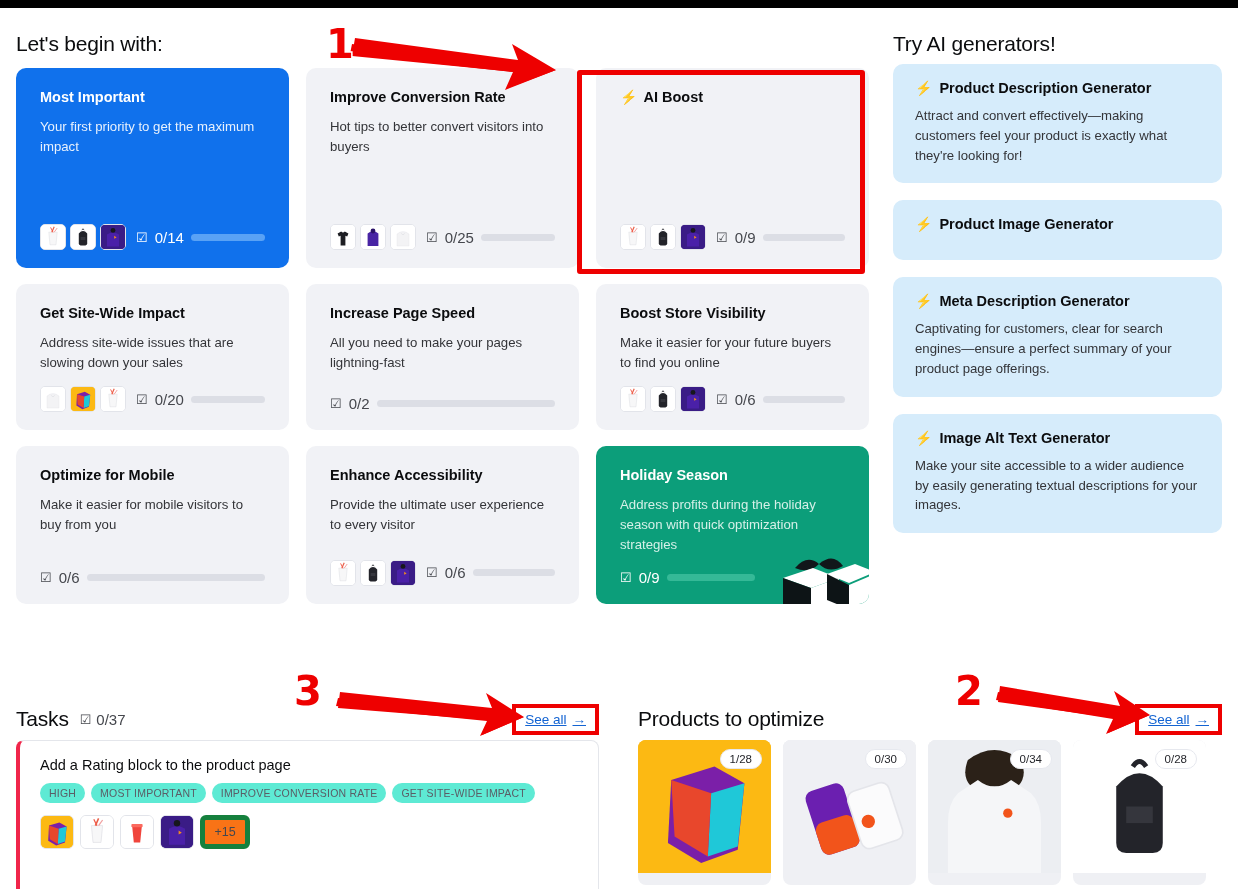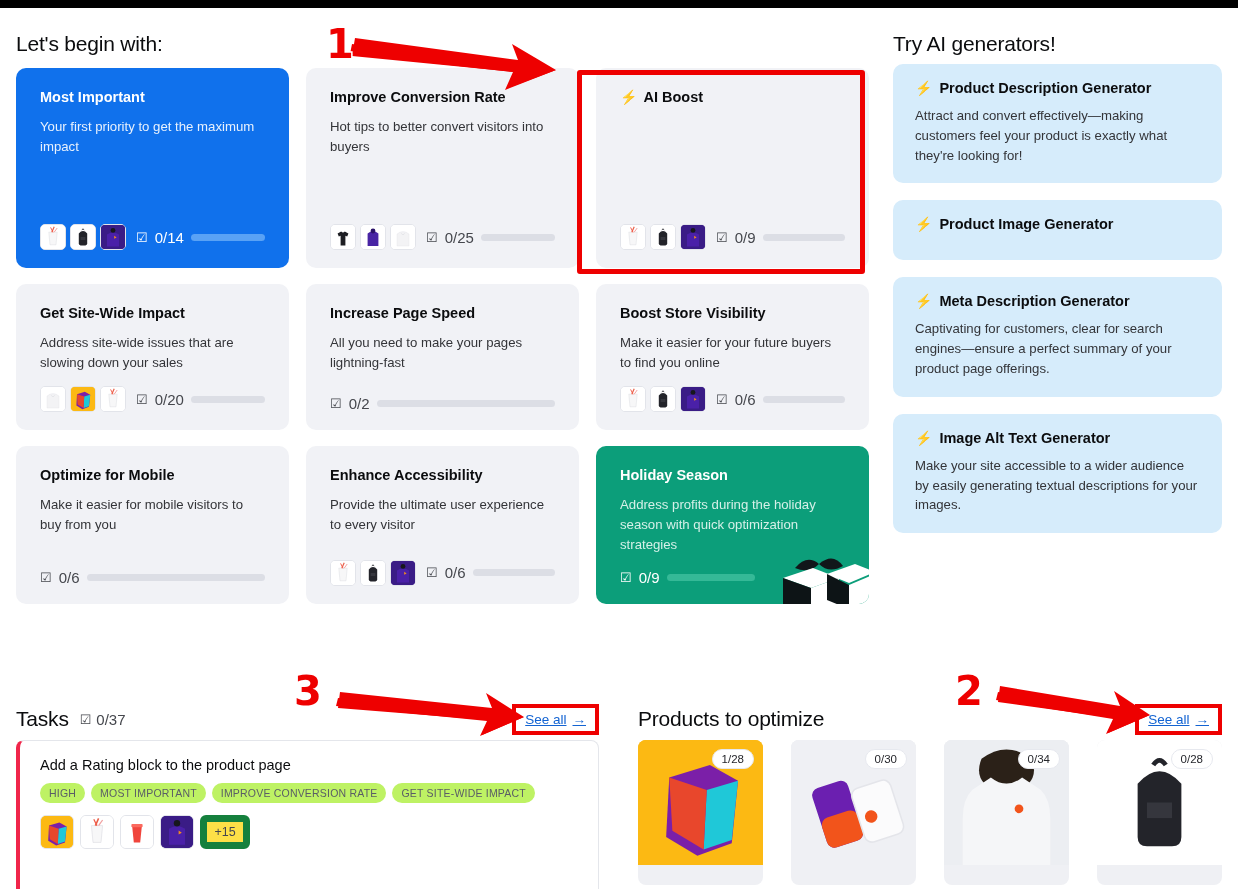--- a/index.html
+++ b/index.html
@@ -127,37 +127,37 @@
   .task-card {
     border: 1px solid #e4e6eb; border-radius: 8px;
     border-left: 4px solid #f0254a;
     padding: 16px 20px 14px 20px;
     background: #fff;
     height: 160px;
   }
   .task-title { font-size: 14.5px; color: #0b0c0e; margin-bottom: 10px; }
   .tags { display: flex; flex-wrap: wrap; gap: 6px; margin-bottom: 12px; }
   .tag {
-    background: #bef264; color: #5a5d66; font-size: 10.5px;
+    background: #5eead4; color: #5a5d66; font-size: 10.5px;
     padding: 4px 9px; border-radius: 10px; letter-spacing: 0.2px;
   }
   .task-thumbs { display: flex; gap: 6px; align-items: center; }
   .tthumb {
     width: 34px; height: 34px; border-radius: 6px;
     border: 1px solid #e2e4ea; background: #fff; overflow: hidden;
     position: relative;
   }
   .more-pill {
     height: 34px; min-width: 50px; border-radius: 6px;
-    border: 7px solid #15803d; background: #fde047;
+    border: 5px solid #15803d; background: #f97316;
     display: flex; align-items: center; justify-content: center;
     font-size: 12.5px; color: #45474d;
   }
 
-  .prod-grid { display: flex; gap: 28px; }
+  .prod-grid { display: flex; gap: 12px; }
   .prod {
     width: 133px; height: 145px; border-radius: 8px;
     background: #eff0f4; position: relative; overflow: hidden;
   }
   .prod .badge {
     position: absolute; top: 9px; right: 9px;
     background: #ffffff; border: 1px solid #e6e8ee;
     border-radius: 11px; font-size: 11.5px; color: #25262b;
     padding: 3px 9px; z-index: 3;
   }

